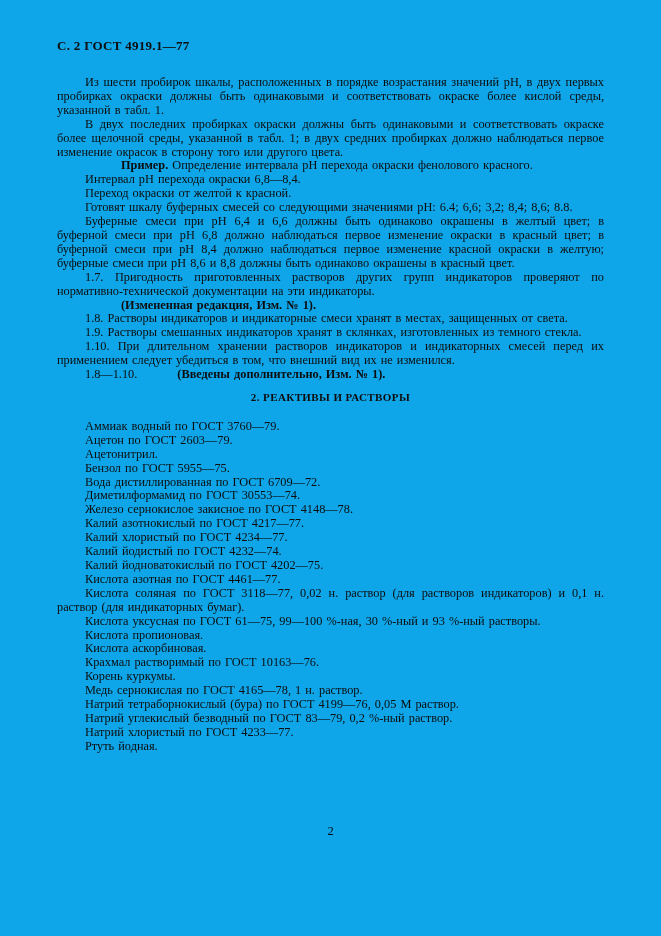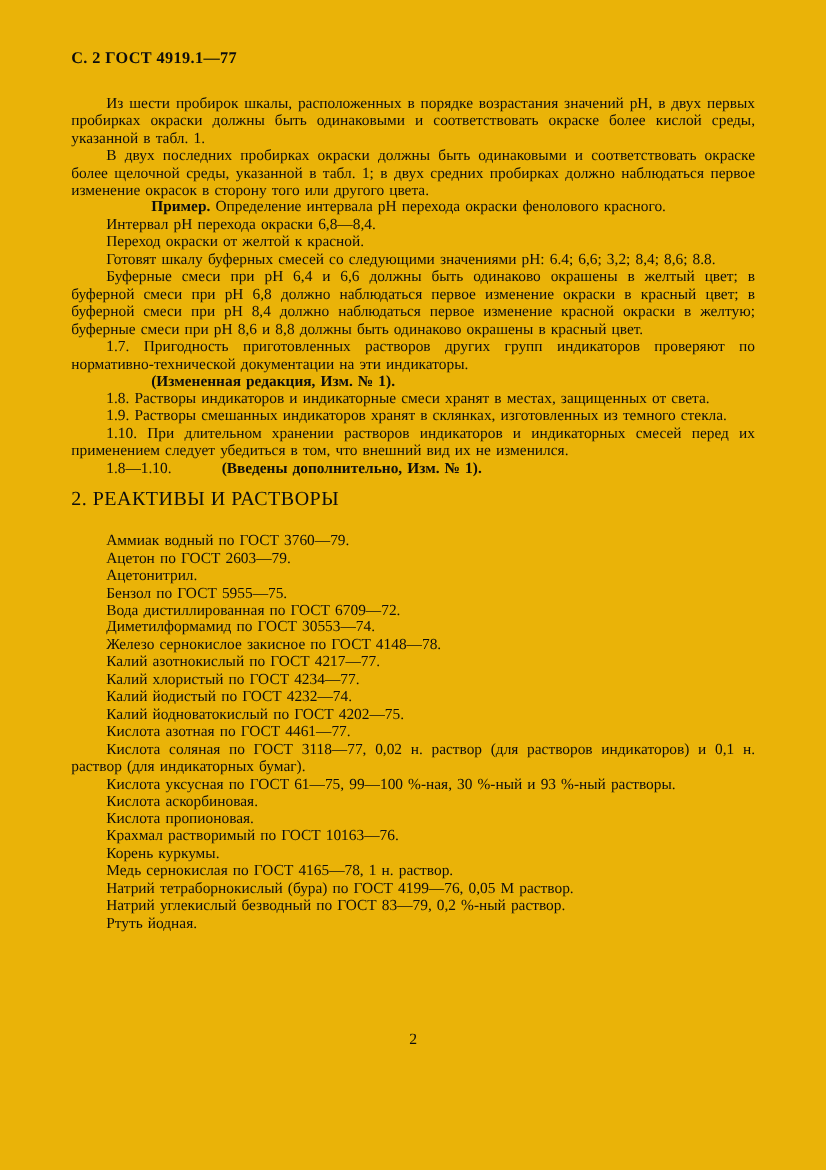--- a/index.html
+++ b/index.html
@@ -4,21 +4,21 @@
 <style>
   html, body {
     margin: 0;
     padding: 0;
     background: #ffffff;
   }
   .page {
     position: relative;
     width: 661px;
     height: 936px;
-    background: #eab308;
+    background: #0ea5e9;
     color: #0d0d0d;
     font-family: "Liberation Serif", "DejaVu Serif", serif;
     overflow: hidden;
   }
   .running-header {
     position: absolute;
     top: 38px;
     left: 57px;
     font-size: 13px;
     font-weight: bold;
@@ -38,23 +38,23 @@
     text-indent: 28px;
     text-align: justify;
     word-spacing: 1px;
   }
   .para .bold {
     font-weight: bold;
     margin-left: 36px;
   }
   .section-heading {
     margin: 9px 0 17px 0;
-    font-size: 16px;
-    font-weight: normal;
-    text-align: left;
+    font-size: 11px;
+    font-weight: bold;
+    text-align: center;
     letter-spacing: 0.4px;
   }
   .page-number {
     position: absolute;
     top: 824px;
     left: 0;
     width: 661px;
     text-align: center;
     font-size: 12.5px;
   }
@@ -94,27 +94,28 @@
         <p class="para">Вода дистиллированная по ГОСТ 6709—72.</p>
         <p class="para">Диметилформамид по ГОСТ 30553—74.</p>
         <p class="para">Железо сернокислое закисное по ГОСТ 4148—78.</p>
         <p class="para">Калий азотнокислый по ГОСТ 4217—77.</p>
         <p class="para">Калий хлористый по ГОСТ 4234—77.</p>
         <p class="para">Калий йодистый по ГОСТ 4232—74.</p>
         <p class="para">Калий йодноватокислый по ГОСТ 4202—75.</p>
         <p class="para">Кислота азотная по ГОСТ 4461—77.</p>
         <p class="para">Кислота соляная по ГОСТ 3118—77, 0,02 н. раствор (для растворов индикаторов) и 0,1 н. раствор (для индикаторных бумаг).</p>
         <p class="para">Кислота уксусная по ГОСТ 61—75, 99—100 %-ная, 30 %-ный и 93 %-ный растворы.</p>
+        <p class="para">Кислота пропионовая.</p>
         <p class="para">Кислота аскорбиновая.</p>
-        <p class="para">Кислота пропионовая.</p>
         <p class="para">Крахмал растворимый по ГОСТ 10163—76.</p>
         <p class="para">Корень куркумы.</p>
         <p class="para">Медь сернокислая по ГОСТ 4165—78, 1 н. раствор.</p>
         <p class="para">Натрий тетраборнокислый (бура) по ГОСТ 4199—76, 0,05 М раствор.</p>
         <p class="para">Натрий углекислый безводный по ГОСТ 83—79, 0,2 %-ный раствор.</p>
+        <p class="para">Натрий хлористый по ГОСТ 4233—77.</p>
         <p class="para">Ртуть йодная.</p>
       </div>
 
   </div>
 
   <div class="page-number">2</div>
 
 </div>
 
 </body></html>

